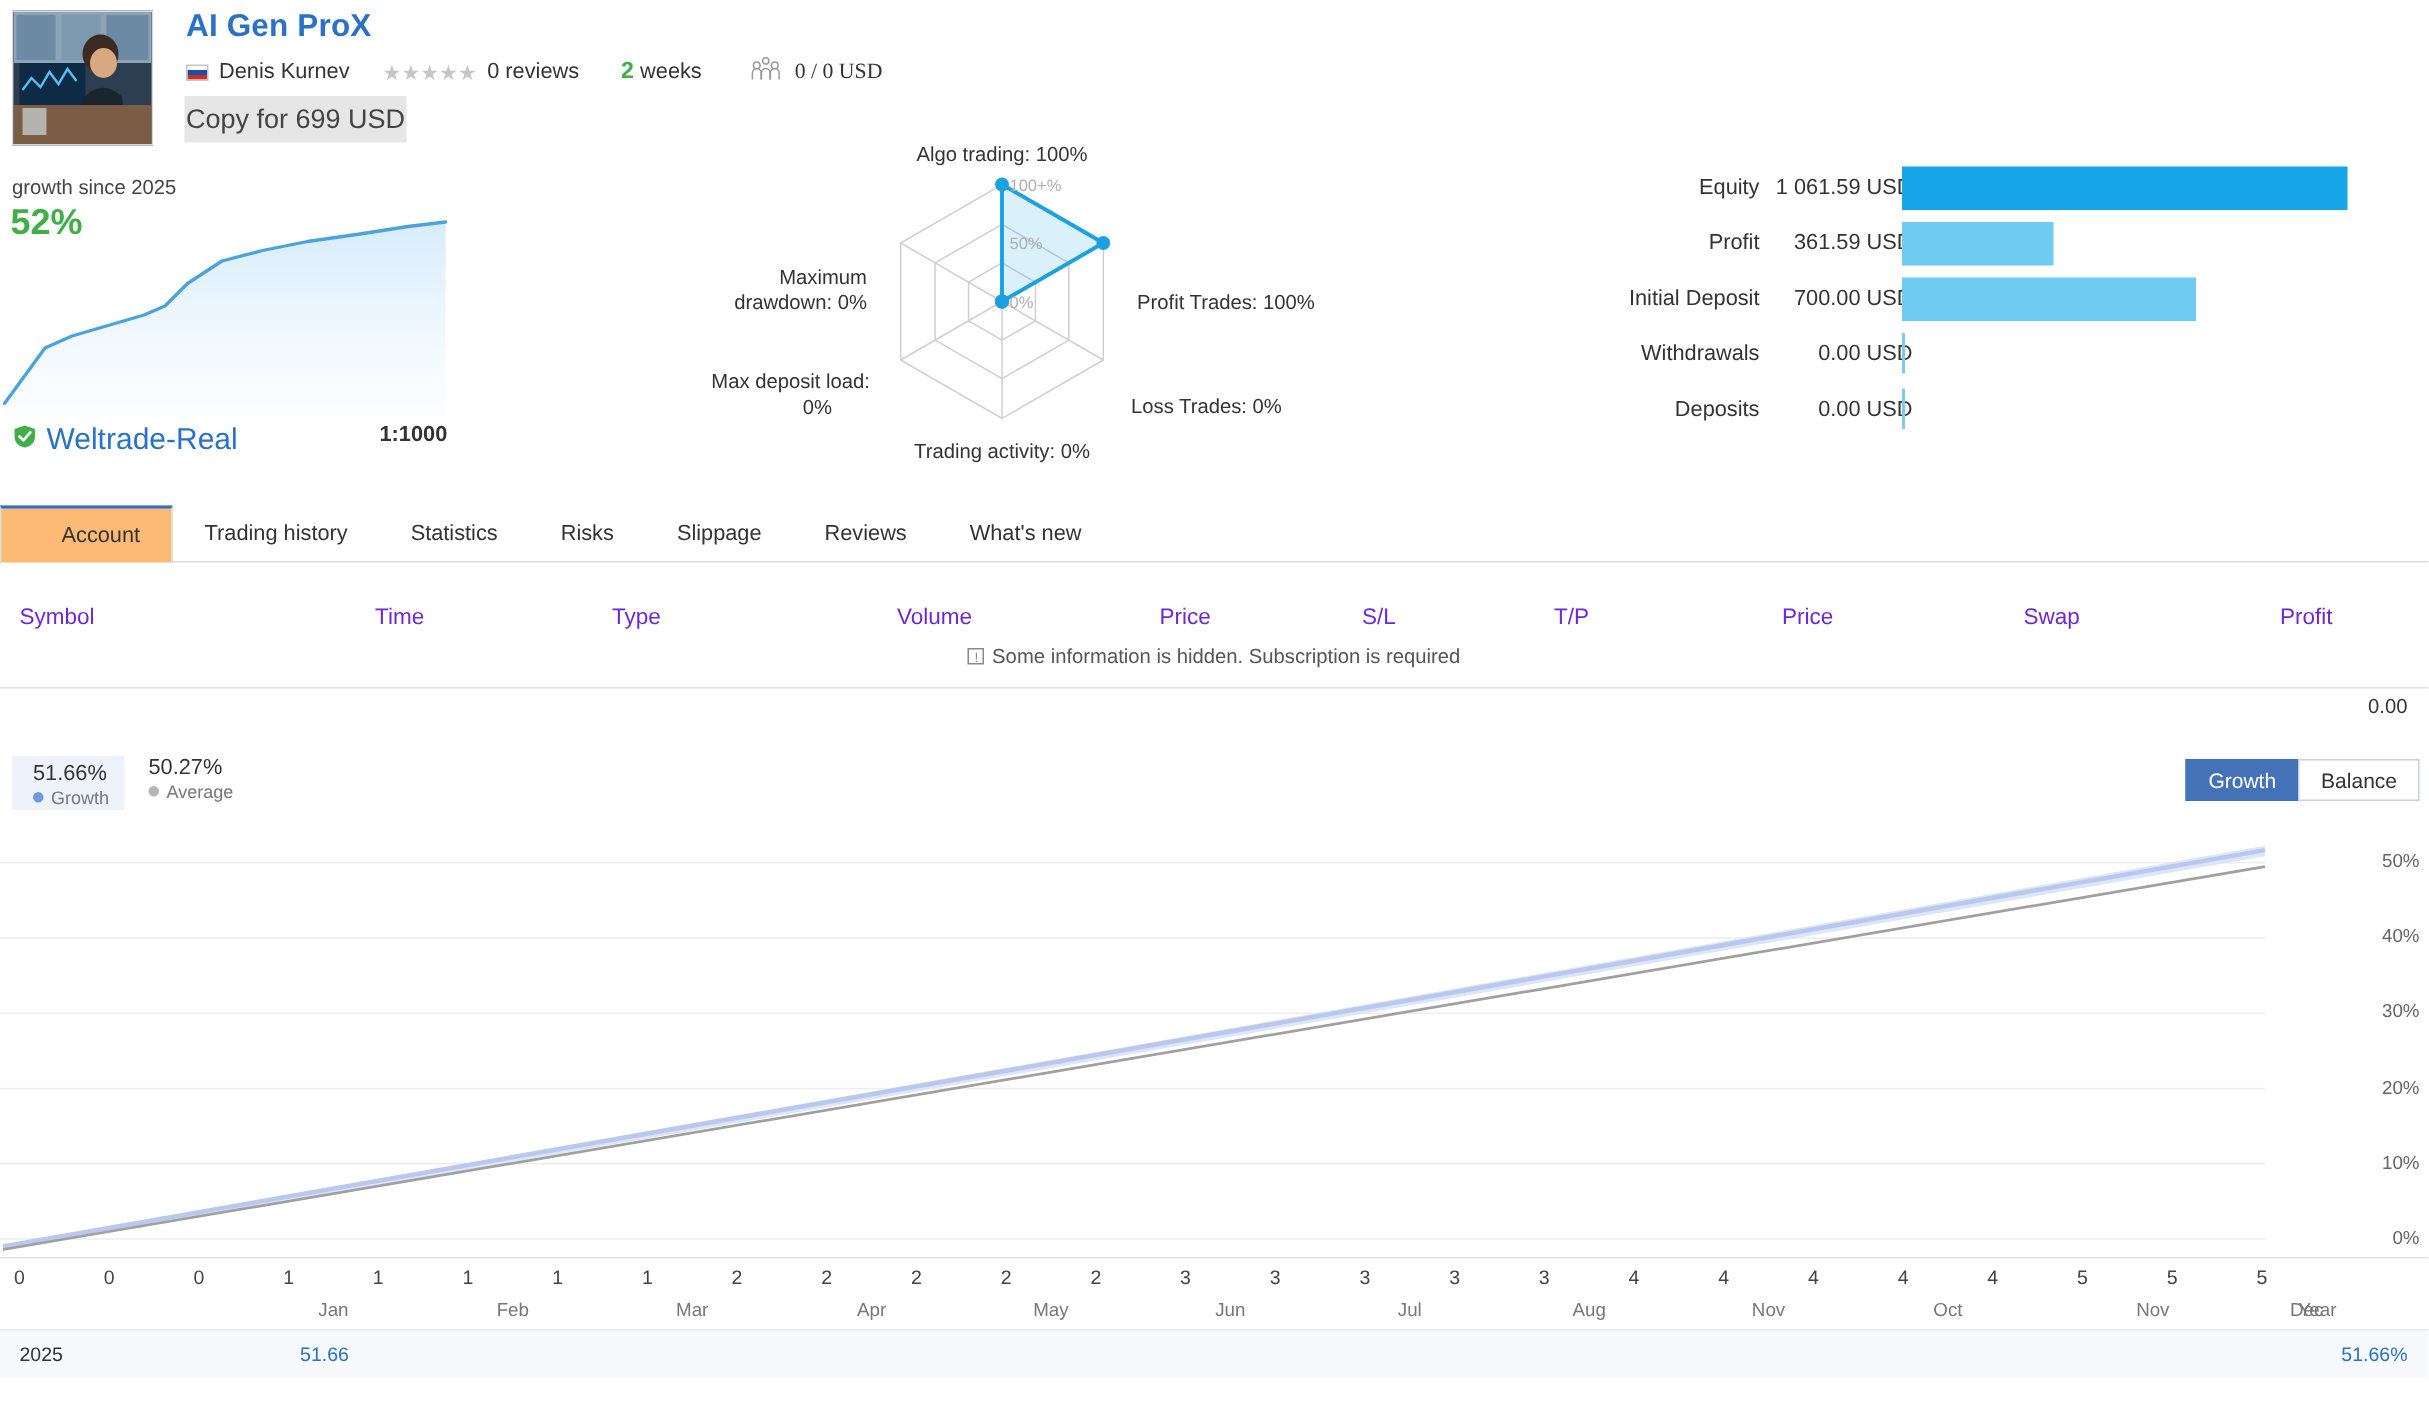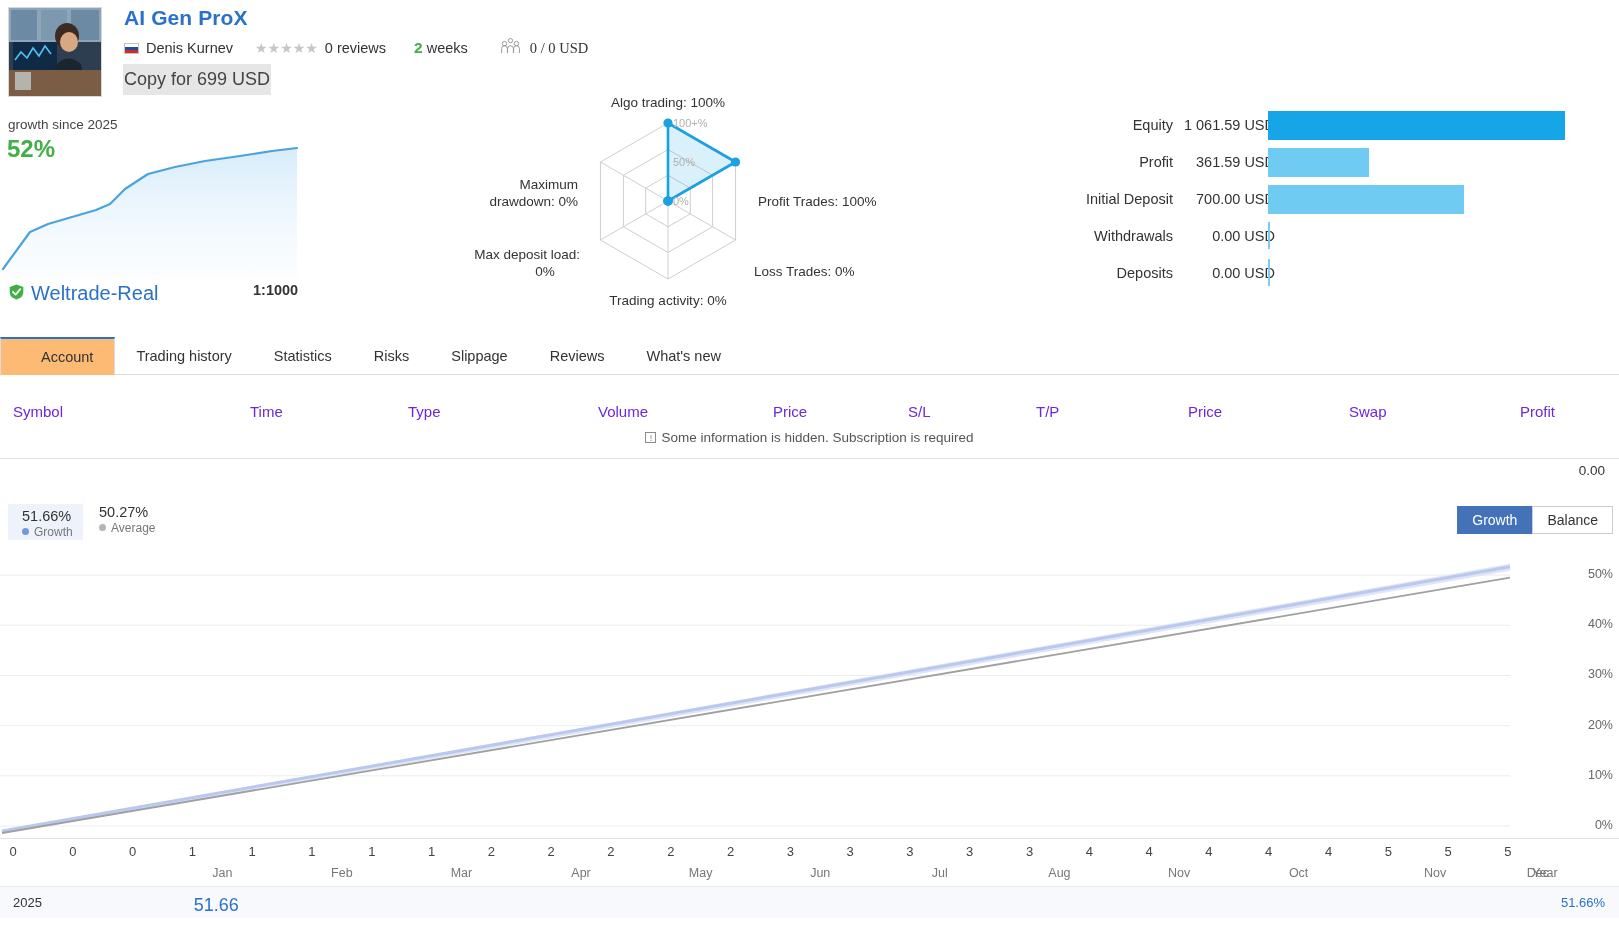--- a/index.html
+++ b/index.html
@@ -108,21 +108,21 @@
   .tg.on { background: #4472b8; border-color: #4472b8; color: #fff; }
   .chart-wrap { position: absolute; left: 0; top: 44px; width: 1619px; height: 296px; }
   .ylab { position: absolute; right: 6px; font-size: 12.5px; color: #666; }
 
   
   .xaxis { position: absolute; left: 0; top: 838px; width: 1619px; height: 48px; border-top: 1px solid #e2e2e2; }
   .xnum { position: absolute; top: 5px; font-size: 13px; color: #444; transform: translateX(-50%); }
   .xmon { position: absolute; top: 27px; font-size: 12.5px; color: #777; transform: translateX(-50%); }
   .yearrow { position: absolute; left: 0; top: 886px; width: 1619px; height: 32px; background: #f7f9fc; border-top: 1px solid #e6e9ef; }
   .yr-label { position: absolute; left: 13px; top: 8px; font-size: 13px; color: #333; }
-  .yr-val { position: absolute; top: 8px; font-size: 18px; color: #2a72c8; transform: translateX(-50%); }
+  .yr-val { position: absolute; top: 8px; font-size: 13px; color: #2a72c8; transform: translateX(-50%); }
   .yr-tot { position: absolute; right: 14px; top: 8px; font-size: 13px; color: #2a72c8; }
 </style>
 </head>
 <body>
 
 <div class="page">
 
   <div class="header">
 
     <div class="thumb">

